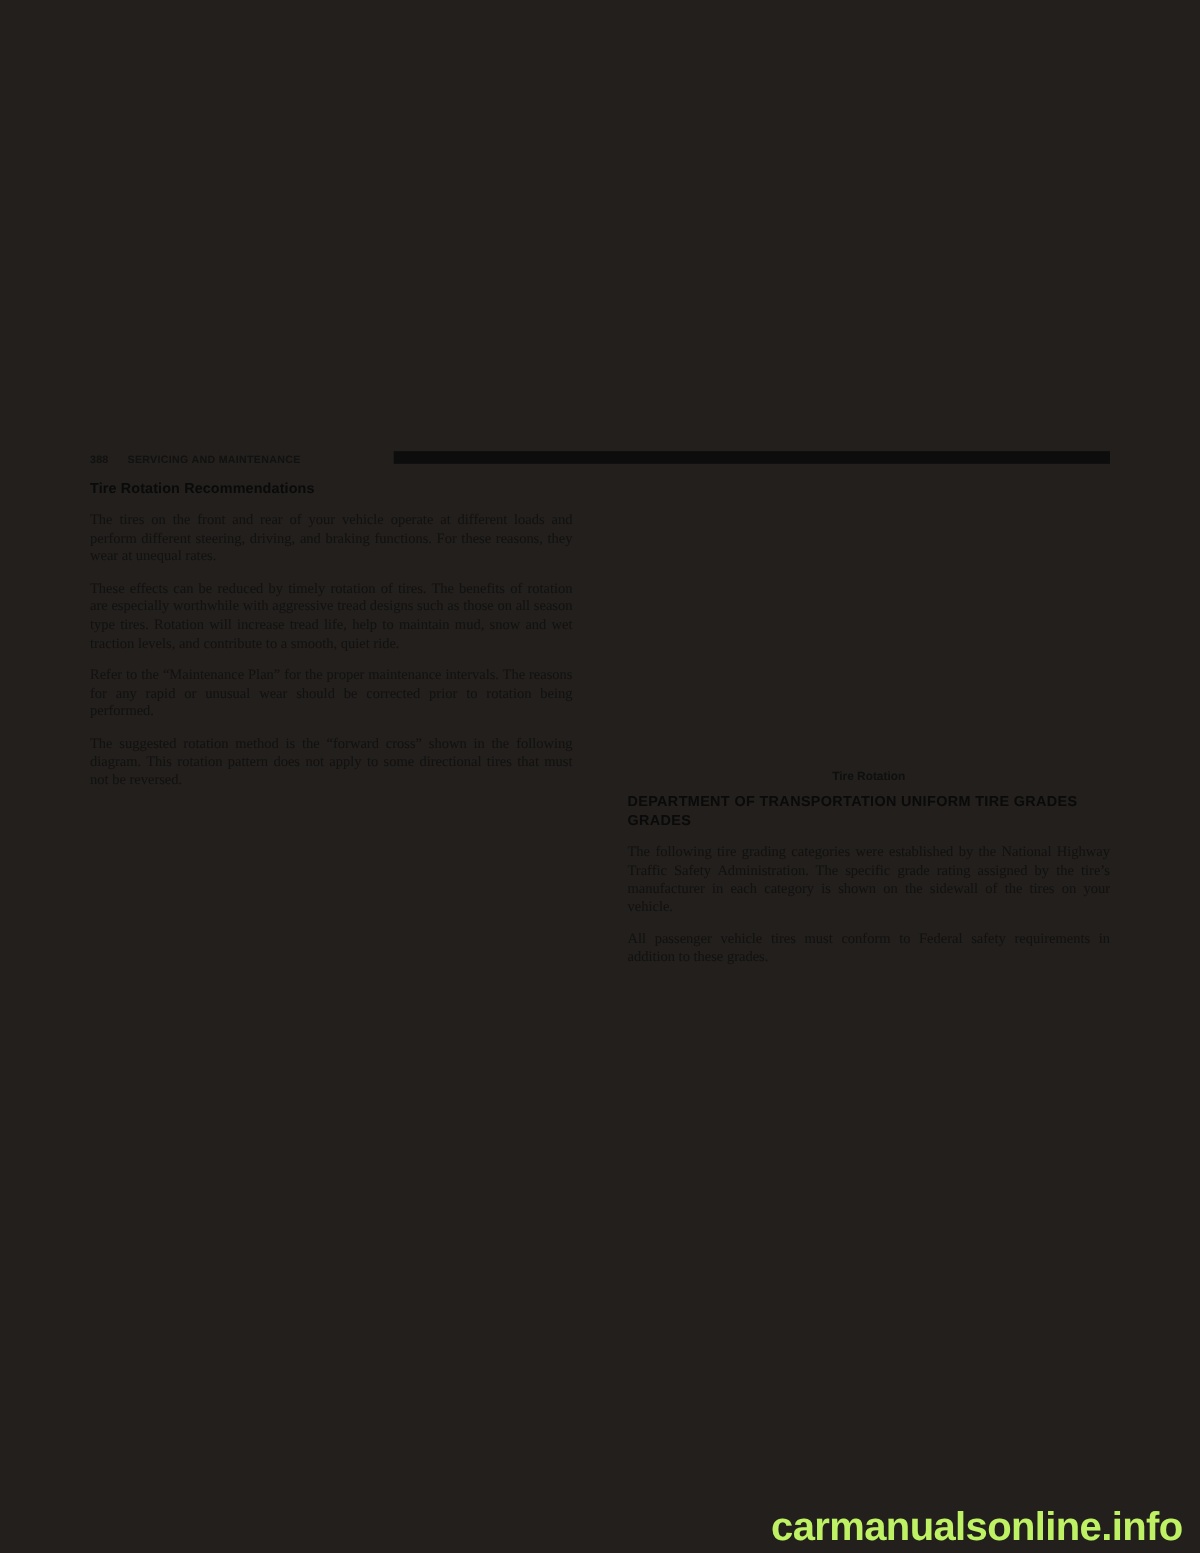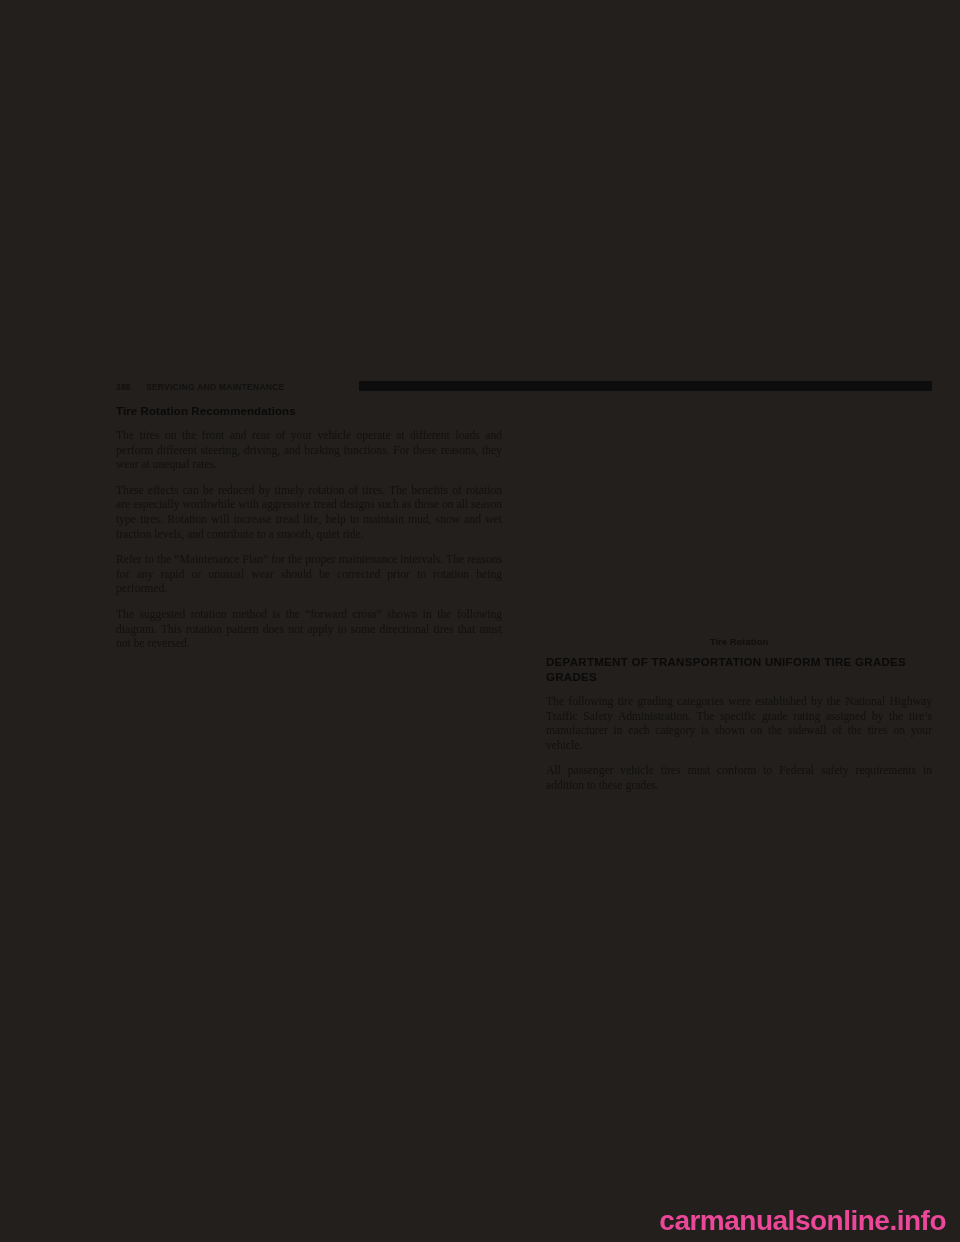--- a/index.html
+++ b/index.html
@@ -23,24 +23,23 @@
     top: 0;
     width: 960px;
     height: 1242px;
     background: #221f1c;
   }
 
   
   #content {
     position: absolute;
     left: 72px;
-    top: 380px;
+    top: 360px;
     width: 816px;
     height: 480px;
-    margin-left: 44px;
   }
 
   
   .header-row {
     position: relative;
     height: 18px;
   }
   .header-page-num {
     position: absolute;
     left: 0;
@@ -127,24 +126,24 @@
     width: 100%;
     height: 232px;
   }
 
   
   #watermark {
     position: absolute;
     right: 14px;
     bottom: 6px;
     font-family: "Liberation Sans", sans-serif;
-    font-size: 28px;
+    font-size: 32px;
     line-height: 30px;
     font-weight: bold;
-    color: #ec4899;
+    color: #bef264;
     letter-spacing: -0.5px;
     white-space: nowrap;
   }
 </style>
 </head>
 <body>
 
 <div id="page">
 
   <div id="content">

